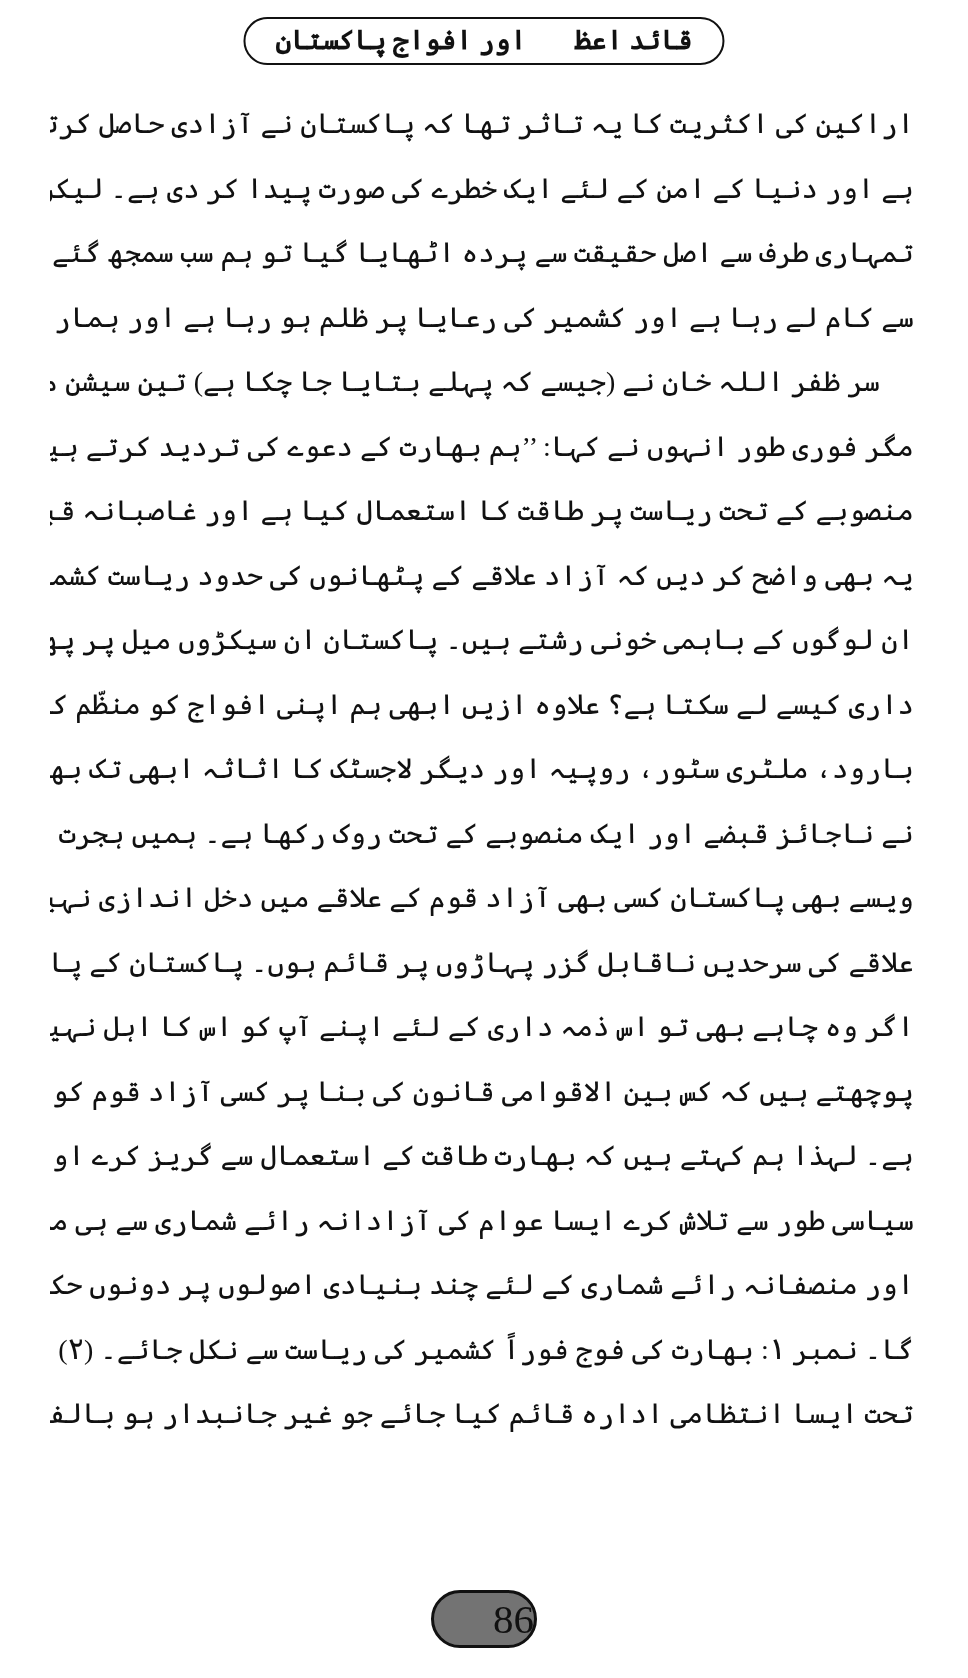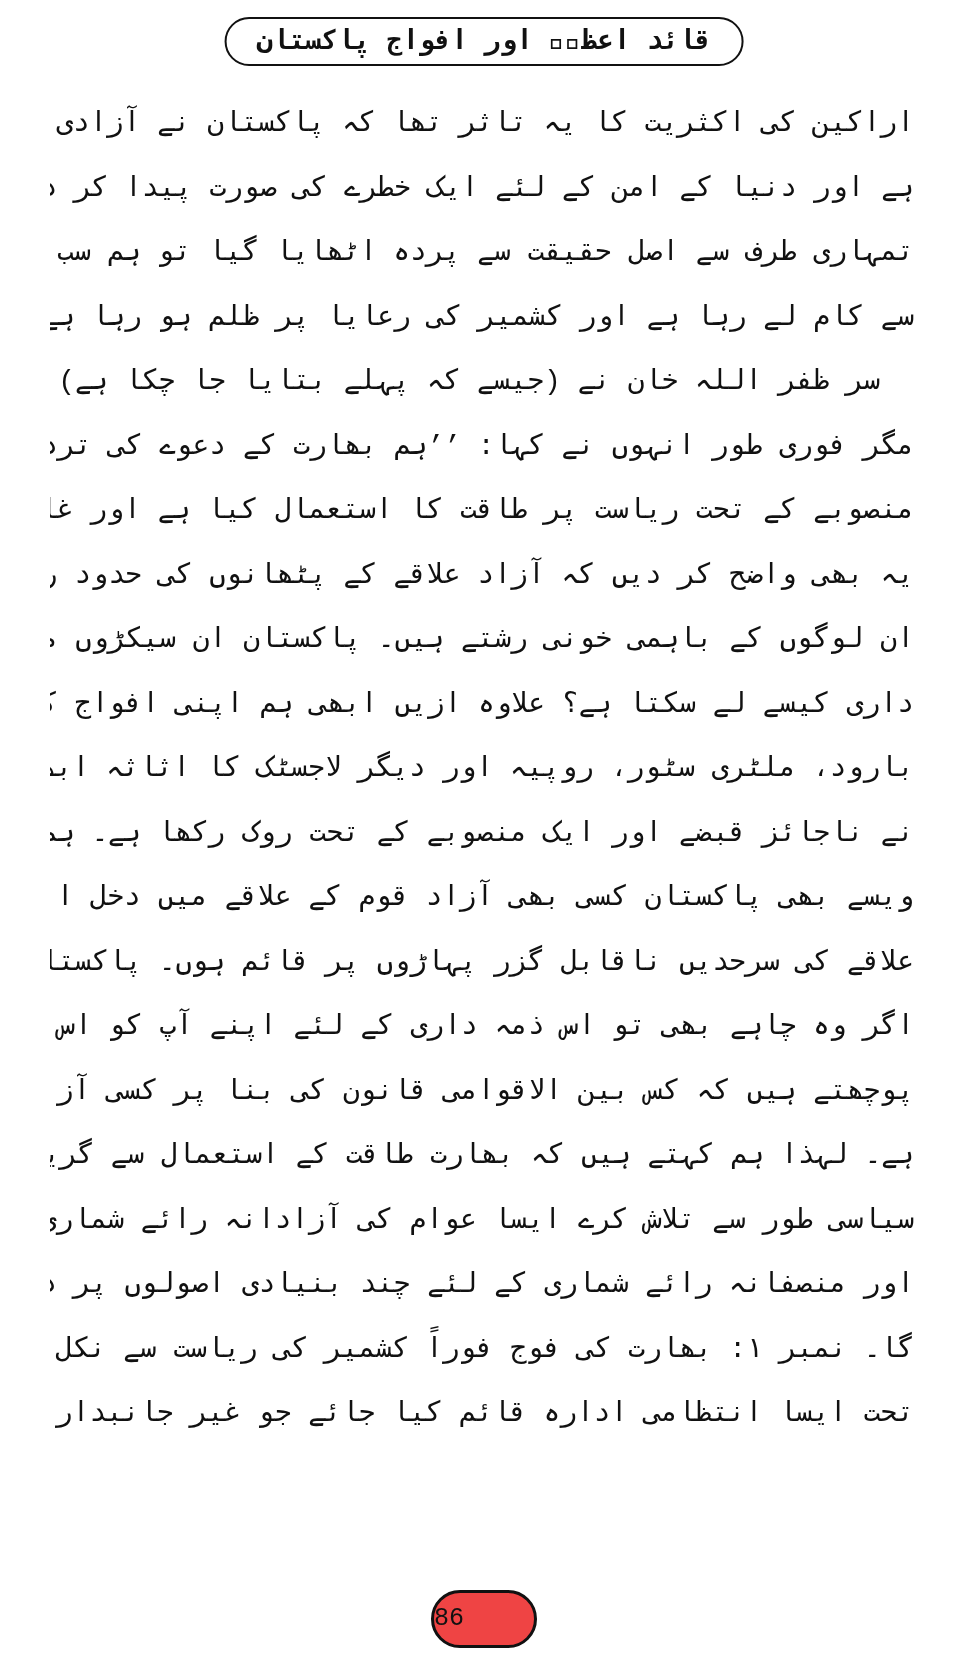--- a/index.html
+++ b/index.html
@@ -1,21 +1,21 @@
 <!DOCTYPE html>
 <html lang="ur" dir="rtl"><head>
 <meta charset="utf-8">
 <style>
   html, body { margin: 0; padding: 0; }
   .page {
     position: relative;
     width: 968px;
     height: 1678px;
     background: #ffffff;
-    font-family: Liberation Mono, monospace;
+    font-family: Liberation Serif, serif;
     color: #111111;
     overflow: hidden;
   }
   
   .header-badge {
     position: absolute;
     top: 17px;
     left: 50%;
     transform: translateX(-50%);
     border: 2.5px solid #111111;
@@ -51,23 +51,23 @@
   .page-number-badge {
     position: absolute;
     bottom: 30px;
     left: 50%;
     transform: translateX(-50%);
     border: 3px solid #111111;
     border-radius: 30px;
     width: 100px;
     height: 52px;
     line-height: 52px;
-    text-align: left;
-    font-size: 25px;
-    background: #ef4444;
+    text-align: right;
+    font-size: 41px;
+    background: #737373;
     direction: ltr;
   }
 </style>
 </head>
 <body>
 
 <div class="page">
 
   <div class="header-badge">
     <span>قائد اعظمؒ اور افواج پاکستان</span>

